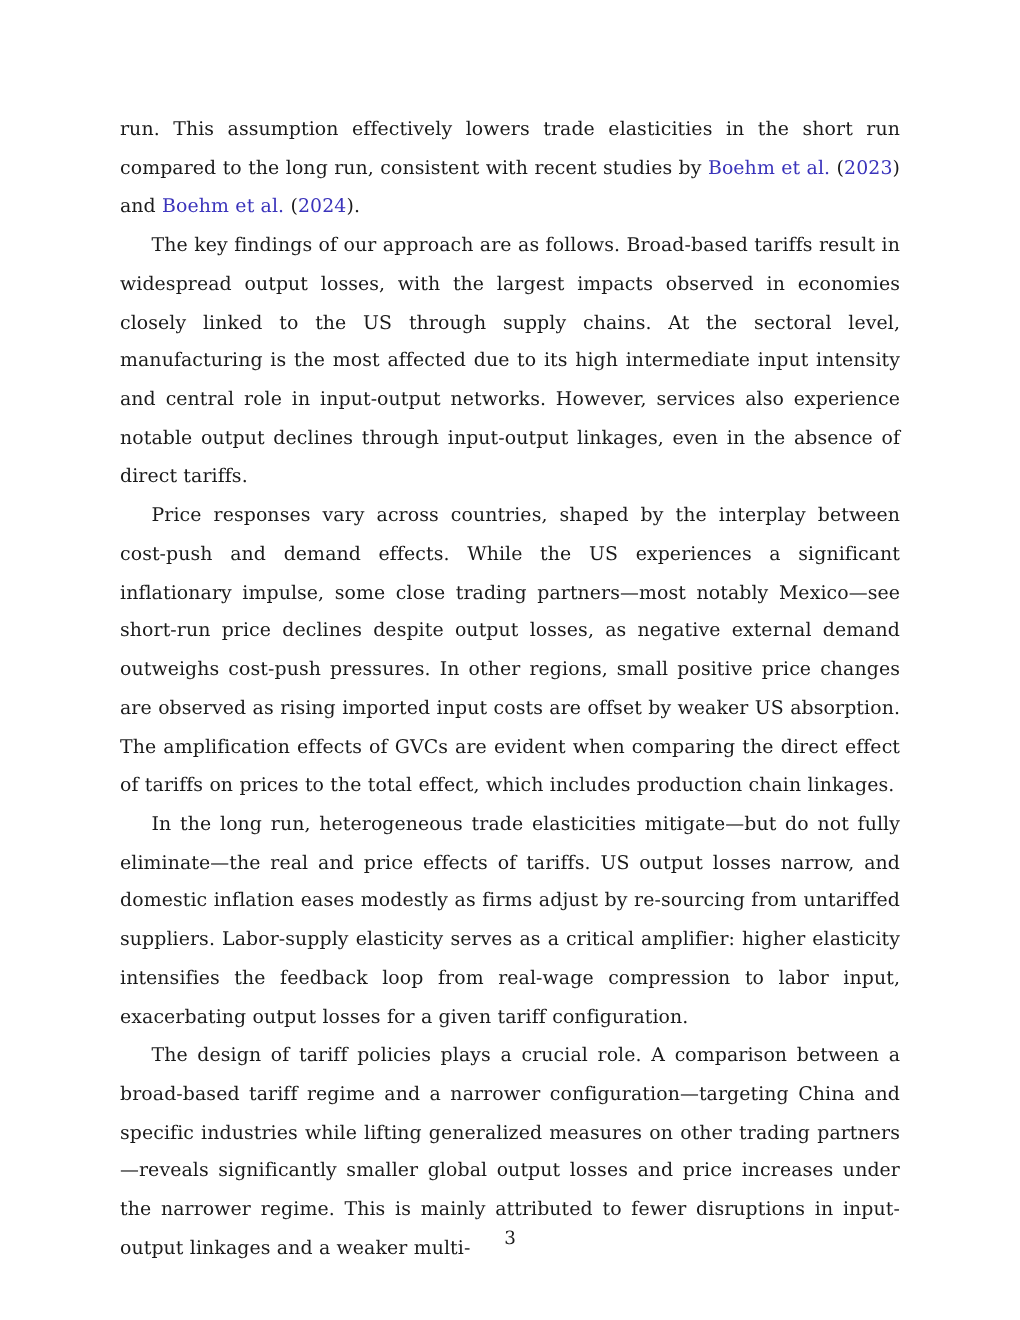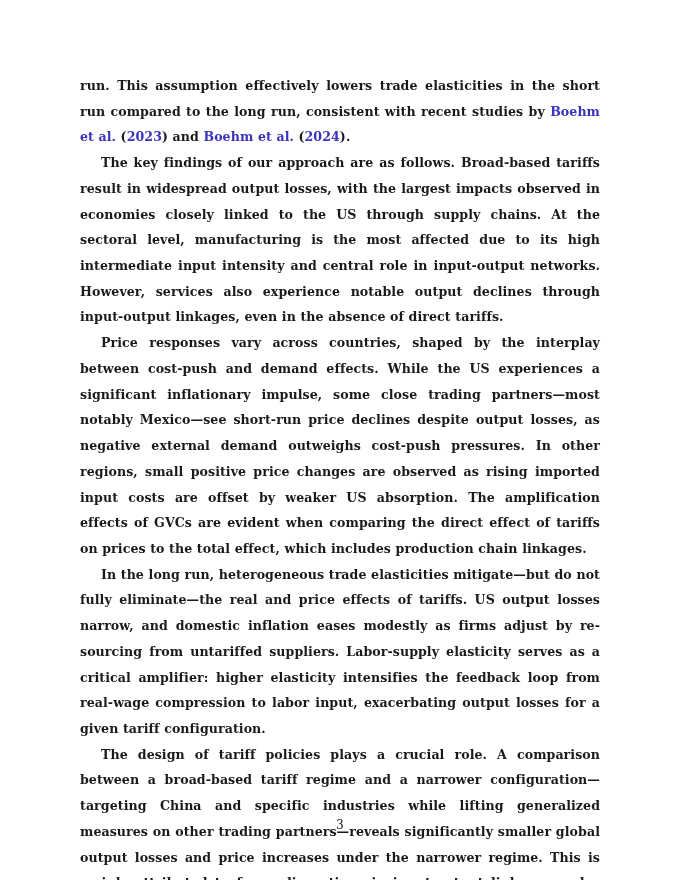--- a/index.html
+++ b/index.html
@@ -37,21 +37,20 @@
   .para {
     margin: 0;
     text-align: justify;
     text-justify: inter-word;
     font-size: 12.6px;
     line-height: 25.72px;
     letter-spacing: 0.005em;
     word-spacing: 0.01em;
     text-indent: 21px;
     hyphens: manual;
-    font-weight: bold;
   }
 
   .para.continuation {
     text-indent: 0;
   }
 
   .cite-link {
     color: #3a33bb;
     text-decoration: none;
   }

